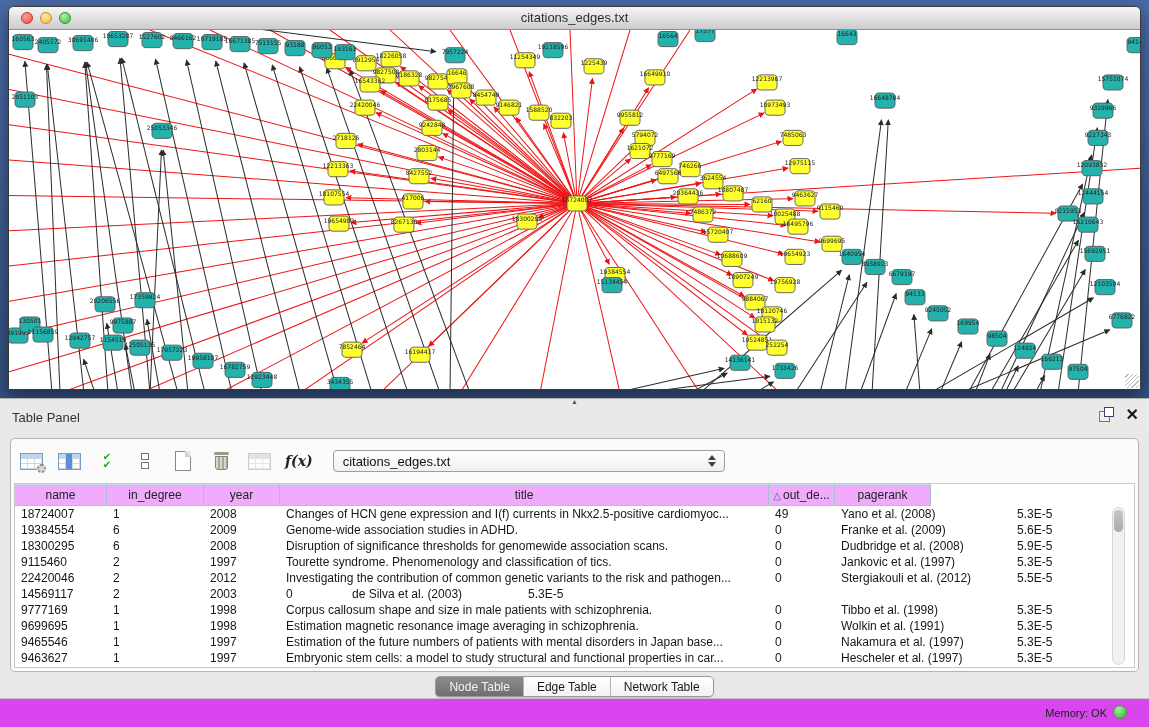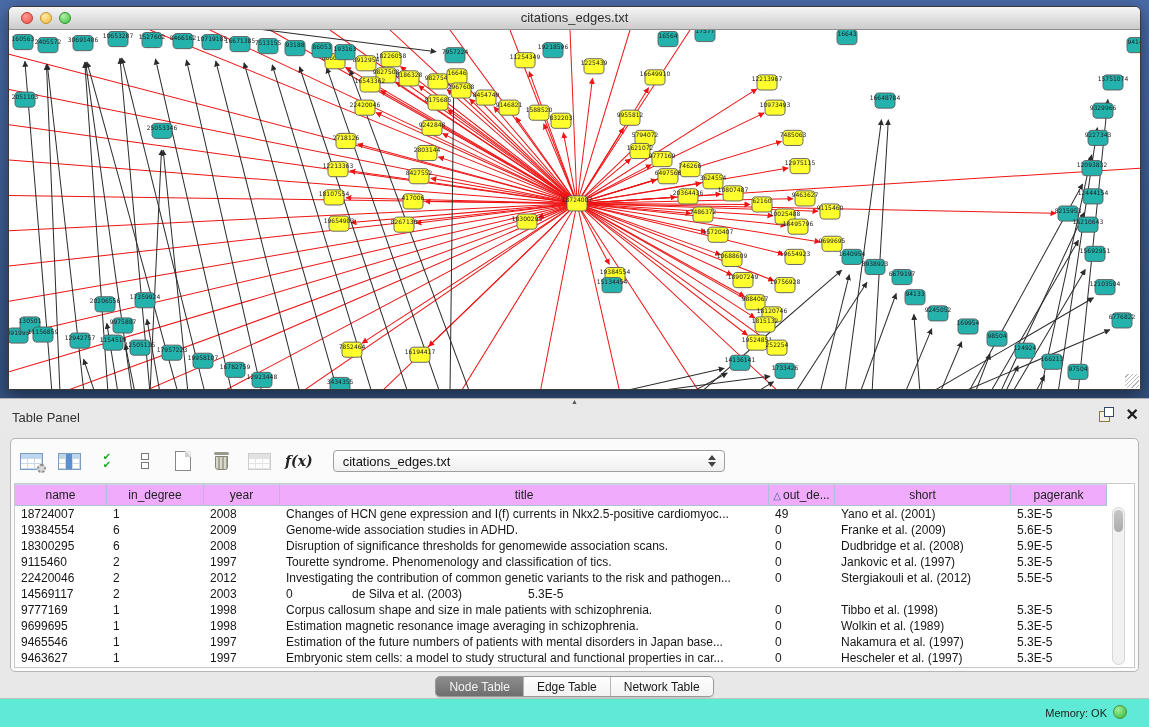--- a/index.html
+++ b/index.html
@@ -87,21 +87,21 @@
   .tabs-row { position:absolute; left:0; top:676px; width:1149px; height:22px;
     display:flex; justify-content:center; }
   .seg { display:flex; border:1px solid #9a9a9a; border-radius:5px; overflow:hidden;
     background:#a3a3a3; height:21px; box-shadow:0 1px 1px rgba(0,0,0,.15);}
   .seg-btn { font-size:12px; padding:0 13px; line-height:20px; color:#1a1a1a;
     border-right:1px solid #b5b5b5; background:linear-gradient(#ffffff,#f2f2f2); }
   .seg-btn:last-child { border-right:none; }
   .seg-btn.selected { background:linear-gradient(#8d8d8d,#6e6e6e); color:#f4f4f4; }
 
   .status-bar { position:absolute; left:0; bottom:0; width:1149px; height:29px;
-    background:#5eead4; border-top:1px solid #c2c2c2; }
+    background:#d946ef; border-top:1px solid #c2c2c2; }
   .mem-label { position:absolute; right:42px; top:8px; font-size:11px; color:#222; }
   .mem-dot { position:absolute; right:22px; top:6px; width:14px; height:14px; border-radius:50%;
     background:radial-gradient(circle at 35% 30%, #9ef09e, #2fb52f); border:1px solid #4f9140; }
 </style>
 </head>
 <body>
 
 <div class="desktop">
   <div class="graph-window">
     <div class="titlebar">
@@ -804,31 +804,30 @@
         </span>
     </div>
   </div>
   <div class="table-area">
     <div class="thead" id="thead">
         <div class="th" style="width: 92px;">name</div>
         <div class="th" style="width: 97px;">in_degree</div>
         <div class="th" style="width: 76px;">year</div>
         <div class="th" style="width: 489px;">title</div>
         <div class="th" style="width: 66px;"><span class="sort-tri">△</span>out_de...</div>
-        <div class="th" style="width: 176px;">short</div>
         <div class="th" style="width: 96px;">pagerank</div>
       </div>
     <div id="tbody">
         <div class="trow">
           <div class="td" style="width: 92px;">18724007</div>
           <div class="td" style="width: 97px;">1</div>
           <div class="td" style="width: 76px;">2008</div>
           <div class="td" style="width: 489px;">Changes of HCN gene expression and I(f) currents in Nkx2.5-positive cardiomyoc...</div>
           <div class="td" style="width: 66px;">49</div>
-          <div class="td" style="width: 176px;">Yano et al. (2001)</div>
+          <div class="td" style="width: 176px;">Yano et al. (2008)</div>
           <div class="td" style="width: 96px;">5.3E-5</div>
         </div>
         <div class="trow">
           <div class="td" style="width: 92px;">19384554</div>
           <div class="td" style="width: 97px;">6</div>
           <div class="td" style="width: 76px;">2009</div>
           <div class="td" style="width: 489px;">Genome-wide association studies in ADHD.</div>
           <div class="td" style="width: 66px;">0</div>
           <div class="td" style="width: 176px;">Franke et al. (2009)</div>
           <div class="td" style="width: 96px;">5.6E-5</div>
@@ -876,21 +875,21 @@
           <div class="td" style="width: 66px;">0</div>
           <div class="td" style="width: 176px;">Tibbo et al. (1998)</div>
           <div class="td" style="width: 96px;">5.3E-5</div>
         </div>
         <div class="trow">
           <div class="td" style="width: 92px;">9699695</div>
           <div class="td" style="width: 97px;">1</div>
           <div class="td" style="width: 76px;">1998</div>
           <div class="td" style="width: 489px;">Estimation magnetic resonance image averaging in schizophrenia.</div>
           <div class="td" style="width: 66px;">0</div>
-          <div class="td" style="width: 176px;">Wolkin et al. (1989)</div>
+          <div class="td" style="width: 176px;">Wolkin et al. (1991)</div>
           <div class="td" style="width: 96px;">5.3E-5</div>
         </div>
         <div class="trow">
           <div class="td" style="width: 92px;">9465546</div>
           <div class="td" style="width: 97px;">1</div>
           <div class="td" style="width: 76px;">1997</div>
           <div class="td" style="width: 489px;">Estimation of the future numbers of patients with mental disorders in Japan base...</div>
           <div class="td" style="width: 66px;">0</div>
           <div class="td" style="width: 176px;">Nakamura et al. (1997)</div>
           <div class="td" style="width: 96px;">5.3E-5</div>

